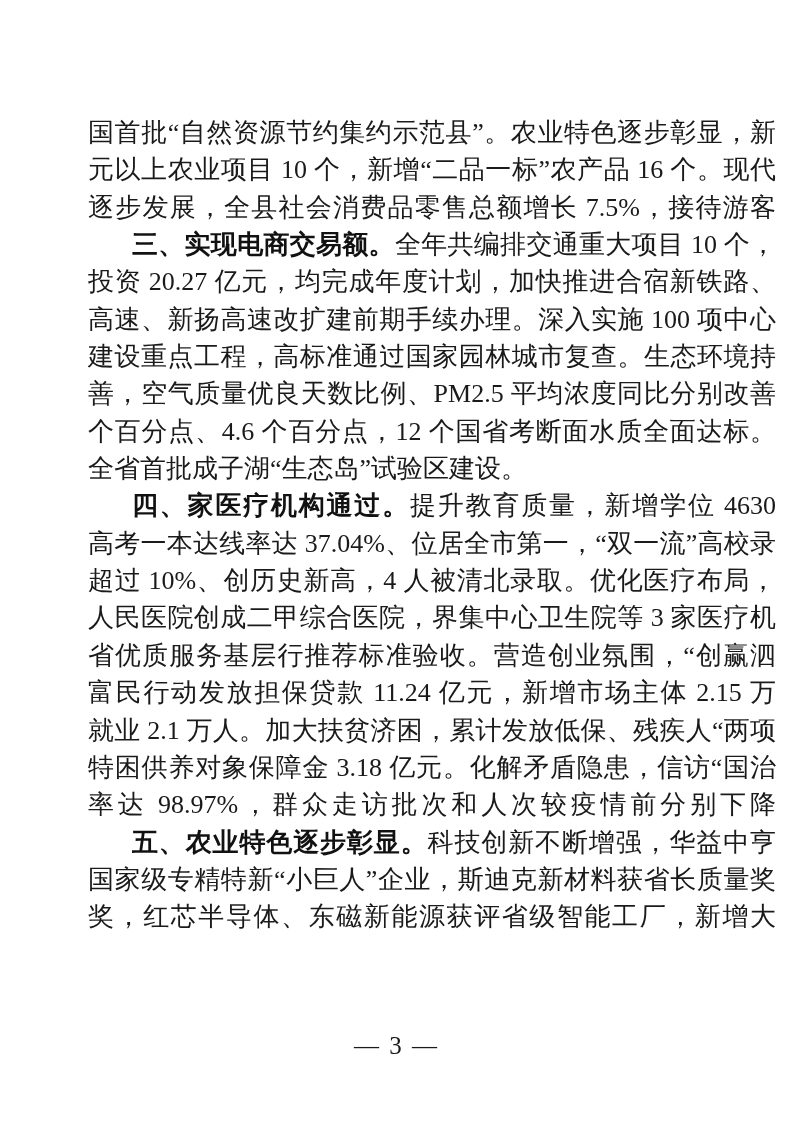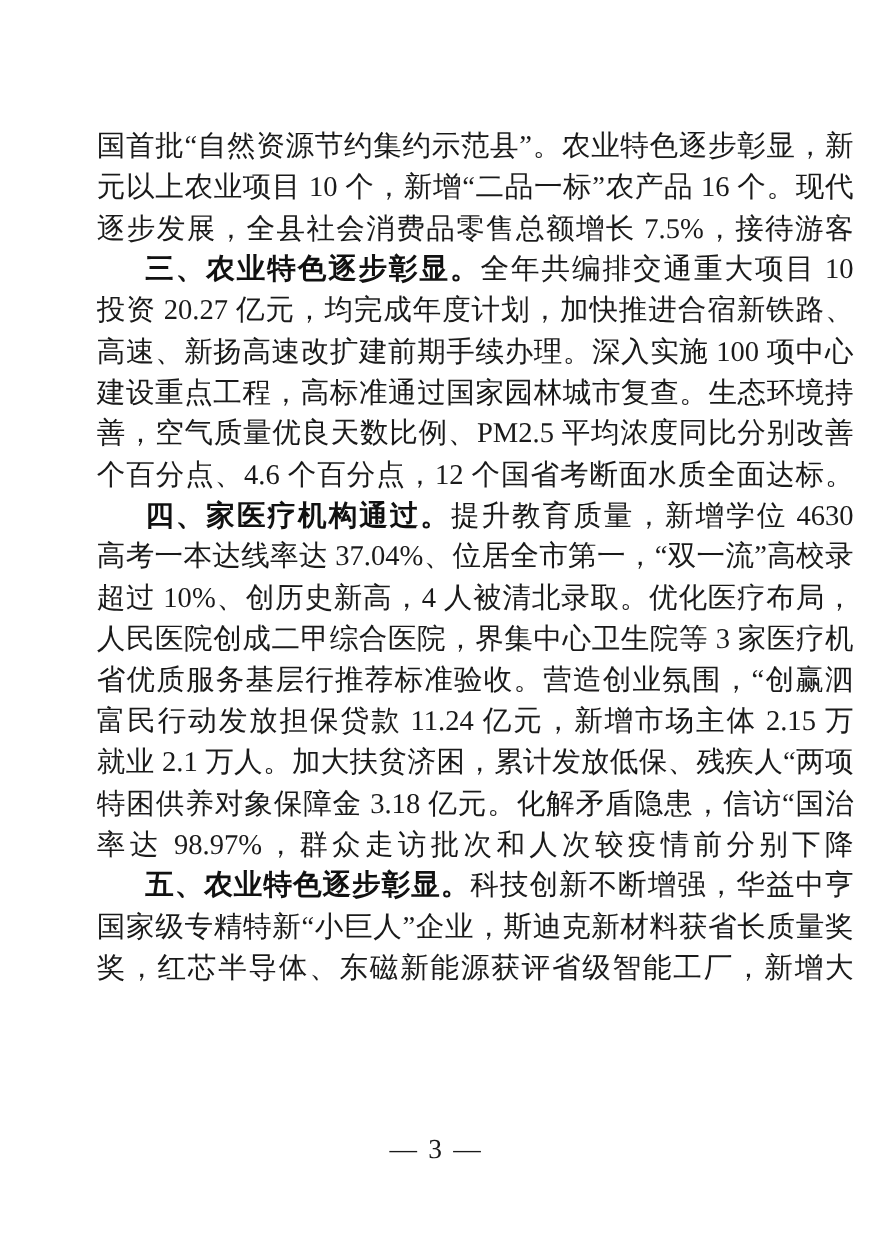--- a/index.html
+++ b/index.html
@@ -61,26 +61,27 @@
 <body>
 
 <div class="page">
   <div class="doc-body">
       <div class="para">
         <div class="line full"><span>国首批“自然资源节约集约示范县”。农业特色逐步彰显，新招引亿</span></div>
         <div class="line full"><span>元以上农业项目 10 个，新增“二品一标”农产品 16 个。现代服务业</span></div>
         <div class="line full"><span>逐步发展，全县社会消费品零售总额增长 7.5%，接待游客 900 万</span></div>
       </div>
       <div class="para">
-        <div class="line full indent"><span class="head">三、农业特色逐步彰显。</span><span>全年共编排交通重大项目 10 个，总</span></div>
+        <div class="line full indent"><span class="head">三、实现电商交易额。</span><span>全年共编排交通重大项目 10 个，总</span></div>
         <div class="line full"><span>投资 20.27 亿元，均完成年度计划，加快推进合宿新铁路、泗蚌</span></div>
         <div class="line full"><span>高速、新扬高速改扩建前期手续办理。深入实施 100 项中心城市</span></div>
         <div class="line full"><span>建设重点工程，高标准通过国家园林城市复查。生态环境持续改</span></div>
         <div class="line full"><span>善，空气质量优良天数比例、PM2.5 平均浓度同比分别改善 1.7</span></div>
         <div class="line full"><span>个百分点、4.6 个百分点，12 个国省考断面水质全面达标。启动</span></div>
+        <div class="line"><span>全省首批成子湖“生态岛”试验区建设。</span></div>
       </div>
       <div class="para">
         <div class="line full indent"><span class="head">四、家医疗机构通过。</span><span>提升教育质量，新增学位 4630 个，</span></div>
         <div class="line full"><span>高考一本达线率达 37.04%、位居全市第一，“双一流”高校录取率</span></div>
         <div class="line full"><span>超过 10%、创历史新高，4 人被清北录取。优化医疗布局，县第一</span></div>
         <div class="line full"><span>人民医院创成二甲综合医院，界集中心卫生院等 3 家医疗机构通过</span></div>
         <div class="line full"><span>省优质服务基层行推荐标准验收。营造创业氛围，“创赢泗洪”创业</span></div>
         <div class="line full"><span>富民行动发放担保贷款 11.24 亿元，新增市场主体 2.15 万户，带动</span></div>
         <div class="line full"><span>就业 2.1 万人。加大扶贫济困，累计发放低保、残疾人“两项补贴”、</span></div>
         <div class="line full"><span>特困供养对象保障金 3.18 亿元。化解矛盾隐患，信访“国治件”化解</span></div>

